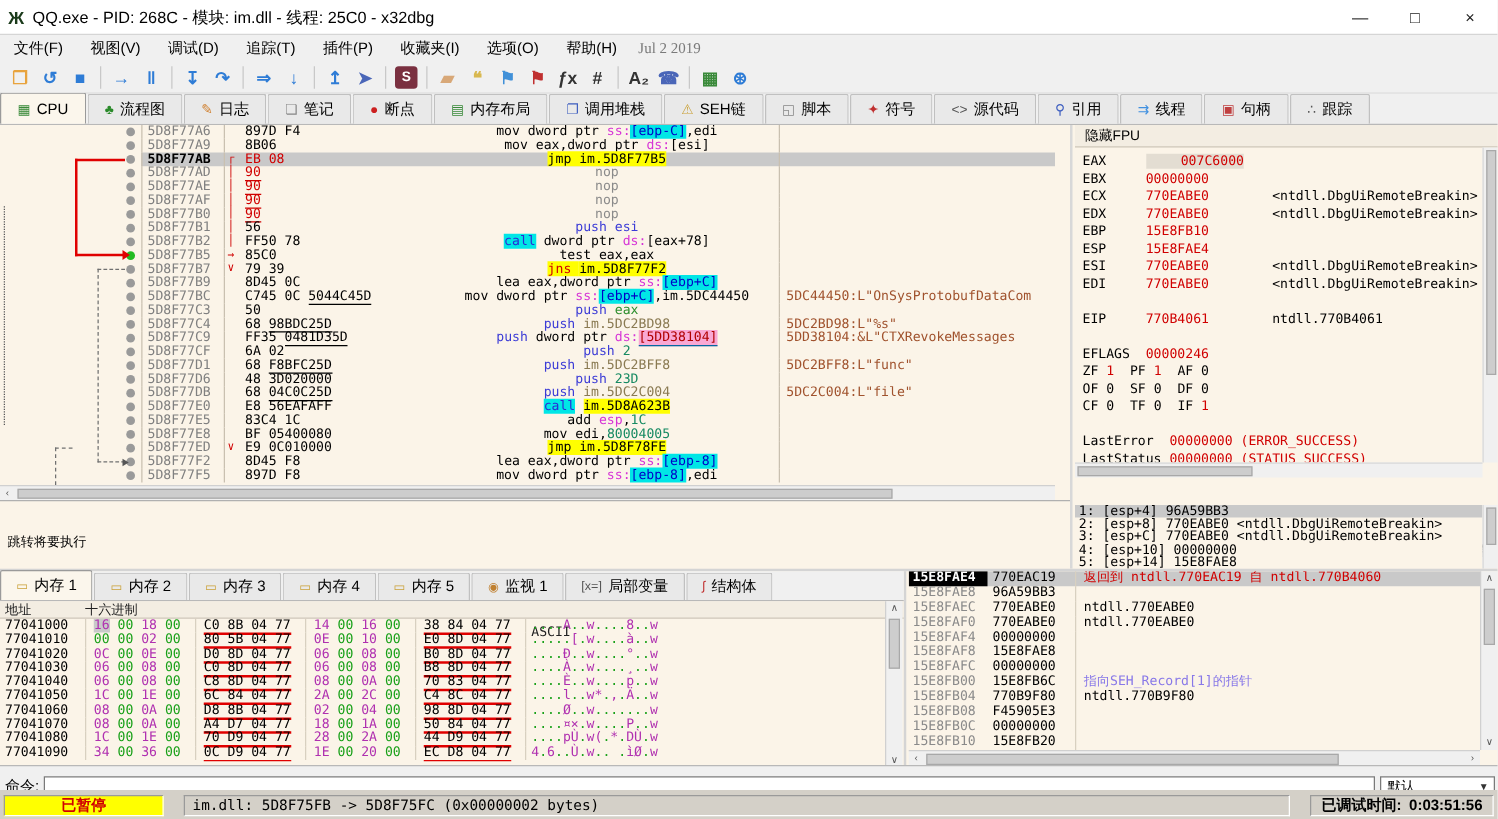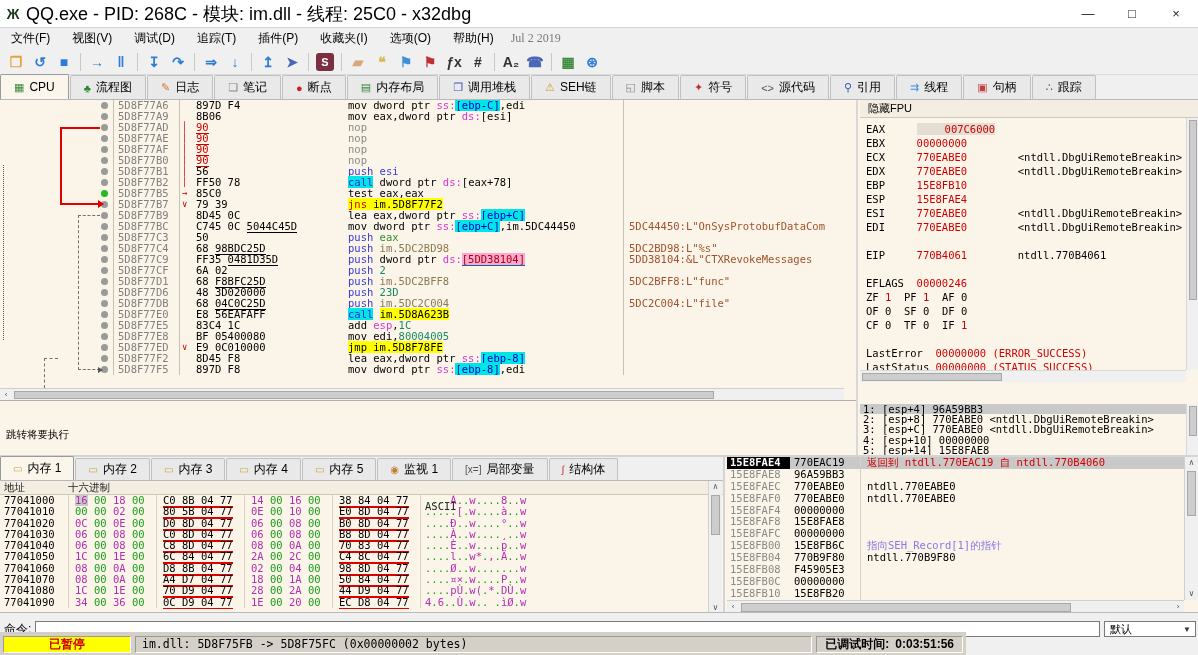--- a/index.html
+++ b/index.html
@@ -4,21 +4,21 @@
 <style>
   *{margin:0;padding:0;box-sizing:border-box;}
   html,body{width:1198px;height:655px;overflow:hidden;background:#f0f0f0;
     font-family:"Liberation Sans",sans-serif;font-size:12px;color:#000;}
   .mono{font-family:"DejaVu Sans Mono",monospace;}
 
   
   .titlebar{position:absolute;left:0;top:0;width:1198px;height:28px;background:#fff;
     border-bottom:1px solid #d5d5d5;display:flex;align-items:center;}
   .app-ic{width:26px;text-align:center;font-size:14px;color:#1a3a1a;font-weight:bold;}
-  .wtitle{font-size:18px;}
+  .wtitle{font-size:13px;}
   .wctl{margin-left:auto;display:flex;height:28px;}
   .wbtn{width:44px;height:28px;display:flex;align-items:center;justify-content:center;font-size:13px;color:#222;}
 
   
   .menubar{position:absolute;left:0;top:28px;width:1198px;height:21px;background:#f0f0f0;display:flex;align-items:center;}
   .mitem{padding:0 11px;height:21px;display:flex;align-items:center;}
   .mdate{font-family:"Liberation Serif",serif;color:#7a7a7a;font-size:12px;padding-left:6px;}
 
   
   .toolbar{position:absolute;left:0;top:49px;width:1198px;height:26px;background:#f0f0f0;
@@ -44,21 +44,21 @@
   .drow{display:flex;height:11px;line-height:11px;font-size:10.5px;white-space:pre;}
   .dgut{width:113px;position:relative;flex:none;}
   .ddot{position:absolute;right:5px;top:2px;width:7px;height:7px;border-radius:50%;background:#9a9a9a;}
   .ddot.green{background:#22bb22;}
   .dbody{flex:1;display:flex;}
   .dbody.sel{background:#c9c9c9;}
   .daddr{width:66px;flex:none;color:#808080;border-left:1px solid #c9c0b0;padding-left:4px;}
   .dbody.sel .daddr{color:#000;font-weight:bold;}
   .dmark{width:17px;flex:none;color:#d00000;border-left:1px solid #c9c0b0;padding-left:2px;font-size:9px;}
   .dbytes{width:150px;flex:none;}
-  .dinstr{width:278px;flex:none;border-right:1px solid #c9c0b0;padding-left:2px;}
+  .dinstr{width:278px;flex:none;border-right:1px solid #c9c0b0;padding-left:2px;text-align:center;}
   .dcmt{flex:1;color:#a0522d;padding-left:5px;overflow:hidden;}
   .bt-r{color:#d00000;} .bt-ru{color:#d00000;border-bottom:1px solid #d00000;}
   .bt-u{border-bottom:1px solid #000;}
   .tk-k{color:#000;} .tk-b{color:#3b3bd6;} .tk-g{color:#8a8a8a;}
   .tk-seg{color:#d633d6;} .tk-mem{background:#00e6e6;color:#0000c8;}
   .tk-num{color:#168a62;} .tk-mod{color:#8a7a52;} .tk-grn{color:#2f8f2f;}
   .tk-jy{background:#ffff00;color:#000;} .tk-jyr{background:#ffff00;color:#d00000;}
   .tk-cy{background:#00e6e6;color:#2a2ad6;}
   .tk-memy{background:#f9a8d4;color:#b00000;border-bottom:1px solid #0369a1;}
 
@@ -150,22 +150,22 @@
   .cmdbar{position:absolute;left:0;top:612px;width:1198px;height:20px;background:#f0f0f0;
     border-top:1px solid #b8b8b8;display:flex;align-items:center;padding:16px 2px;gap:4px;}
   .cmdlbl{font-size:12px;padding-left:2px;}
   .cmdinput{flex:1;height:16px;background:#fff;border:1px solid #7a7a7a;font-size:11px;padding:0 3px;
     font-family:"DejaVu Sans Mono",monospace;}
   .cmdcombo{width:92px;height:16px;background:#fff;border:1px solid #7a7a7a;display:flex;align-items:center;
     padding-left:5px;font-size:11px;}
   .cmdcombo .arr{margin-left:auto;font-size:8px;color:#333;padding-right:4px;position:static;}
 
   
-  .statusbar{position:absolute;left:0;top:632px;width:966px;height:23px;background:#d4d0c8;
-    display:flex;align-items:center;gap:4px;padding:12px 3px;}
+  .statusbar{position:absolute;left:0;top:632px;width:1198px;height:23px;background:#d4d0c8;
+    display:flex;align-items:center;gap:16px;padding:12px 3px;}
   .badge{width:128px;height:17px;background:#ffff00;color:#d00000;font-weight:bold;display:flex;
     align-items:center;justify-content:center;border:1px solid;border-color:#9a9a9a #fff #fff #9a9a9a;}
   .statmsg{flex:1;height:17px;display:flex;align-items:center;padding-left:6px;border:1px solid;
     border-color:#9a9a9a #fff #fff #9a9a9a;font-size:11.5px;font-family:"DejaVu Sans Mono",monospace;}
   .stattime{height:17px;display:flex;align-items:center;padding:0 8px;border:1px solid;
     border-color:#9a9a9a #fff #fff #9a9a9a;font-size:12px;font-weight:bold;gap:6px;}
 </style>
 </head>
 <body>
 
@@ -285,20 +285,21 @@
       <span class="tab-ic" style="color: rgb(85, 85, 85);">∴</span>
       <span class="tab-lb">跟踪</span>
     </div>
   </div>
 
 <div class="main">
   <div class="disasm">
     <div class="drows" id="drows">
         <div class="drow mono"><span class="dgut"><span class="ddot"></span></span><span class="dbody"><span class="daddr">5D8F77A6</span><span class="dmark"></span><span class="dbytes"><span>897D F4</span></span><span class="dinstr"><span class="tk-k">mov dword ptr </span><span class="tk-seg">ss:</span><span class="tk-mem">[ebp-C]</span><span class="tk-k">,edi</span></span><span class="dcmt"></span></span></div>
         <div class="drow mono"><span class="dgut"><span class="ddot"></span></span><span class="dbody"><span class="daddr">5D8F77A9</span><span class="dmark"></span><span class="dbytes"><span>8B06</span></span><span class="dinstr"><span class="tk-k">mov eax,dword ptr </span><span class="tk-seg">ds:</span><span class="tk-k">[esi]</span></span><span class="dcmt"></span></span></div>
+        <div class="drow mono"><span class="dgut"><span class="ddot"></span></span><span class="dbody sel"><span class="daddr">5D8F77AB</span><span class="dmark">┌</span><span class="dbytes"><span class="bt-r">EB 08</span></span><span class="dinstr"><span class="tk-jy">jmp im.5D8F77B5</span></span><span class="dcmt"></span></span></div>
         <div class="drow mono"><span class="dgut"><span class="ddot"></span></span><span class="dbody"><span class="daddr">5D8F77AD</span><span class="dmark">│</span><span class="dbytes"><span class="bt-ru">90</span></span><span class="dinstr"><span class="tk-g">nop</span></span><span class="dcmt"></span></span></div>
         <div class="drow mono"><span class="dgut"><span class="ddot"></span></span><span class="dbody"><span class="daddr">5D8F77AE</span><span class="dmark">│</span><span class="dbytes"><span class="bt-ru">90</span></span><span class="dinstr"><span class="tk-g">nop</span></span><span class="dcmt"></span></span></div>
         <div class="drow mono"><span class="dgut"><span class="ddot"></span></span><span class="dbody"><span class="daddr">5D8F77AF</span><span class="dmark">│</span><span class="dbytes"><span class="bt-ru">90</span></span><span class="dinstr"><span class="tk-g">nop</span></span><span class="dcmt"></span></span></div>
         <div class="drow mono"><span class="dgut"><span class="ddot"></span></span><span class="dbody"><span class="daddr">5D8F77B0</span><span class="dmark">│</span><span class="dbytes"><span class="bt-ru">90</span></span><span class="dinstr"><span class="tk-g">nop</span></span><span class="dcmt"></span></span></div>
         <div class="drow mono"><span class="dgut"><span class="ddot"></span></span><span class="dbody"><span class="daddr">5D8F77B1</span><span class="dmark">│</span><span class="dbytes"><span>56</span></span><span class="dinstr"><span class="tk-b">push esi</span></span><span class="dcmt"></span></span></div>
         <div class="drow mono"><span class="dgut"><span class="ddot"></span></span><span class="dbody"><span class="daddr">5D8F77B2</span><span class="dmark">│</span><span class="dbytes"><span>FF50 78</span></span><span class="dinstr"><span class="tk-cy">call</span><span class="tk-k"> dword ptr </span><span class="tk-seg">ds:</span><span class="tk-k">[eax+78]</span></span><span class="dcmt"></span></span></div>
         <div class="drow mono"><span class="dgut"><span class="ddot green"></span></span><span class="dbody"><span class="daddr">5D8F77B5</span><span class="dmark">→</span><span class="dbytes"><span>85C0</span></span><span class="dinstr"><span class="tk-k">test eax,eax</span></span><span class="dcmt"></span></span></div>
         <div class="drow mono"><span class="dgut"><span class="ddot"></span></span><span class="dbody"><span class="daddr">5D8F77B7</span><span class="dmark">∨</span><span class="dbytes"><span>79 39</span></span><span class="dinstr"><span class="tk-jyr">jns </span><span class="tk-jy">im.5D8F77F2</span></span><span class="dcmt"></span></span></div>
         <div class="drow mono"><span class="dgut"><span class="ddot"></span></span><span class="dbody"><span class="daddr">5D8F77B9</span><span class="dmark"></span><span class="dbytes"><span>8D45 0C</span></span><span class="dinstr"><span class="tk-k">lea eax,dword ptr </span><span class="tk-seg">ss:</span><span class="tk-mem">[ebp+C]</span></span><span class="dcmt"></span></span></div>
         <div class="drow mono"><span class="dgut"><span class="ddot"></span></span><span class="dbody"><span class="daddr">5D8F77BC</span><span class="dmark"></span><span class="dbytes"><span>C745 0C </span><span class="bt-u">5044C45D</span></span><span class="dinstr"><span class="tk-k">mov dword ptr </span><span class="tk-seg">ss:</span><span class="tk-mem">[ebp+C]</span><span class="tk-k">,im.5DC44450</span></span><span class="dcmt">5DC44450:L"OnSysProtobufDataCom</span></span></div>

